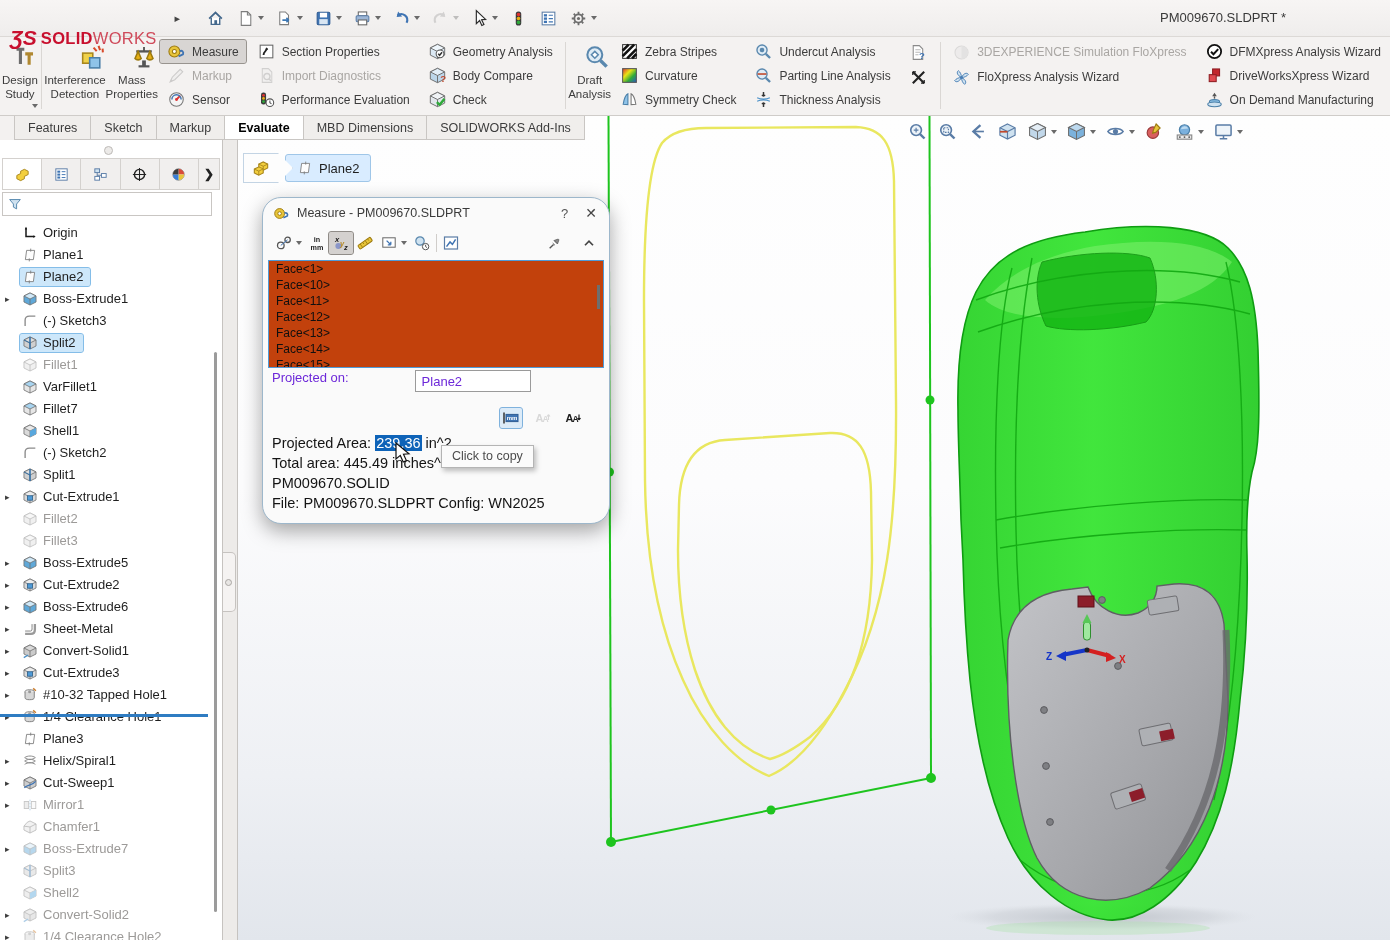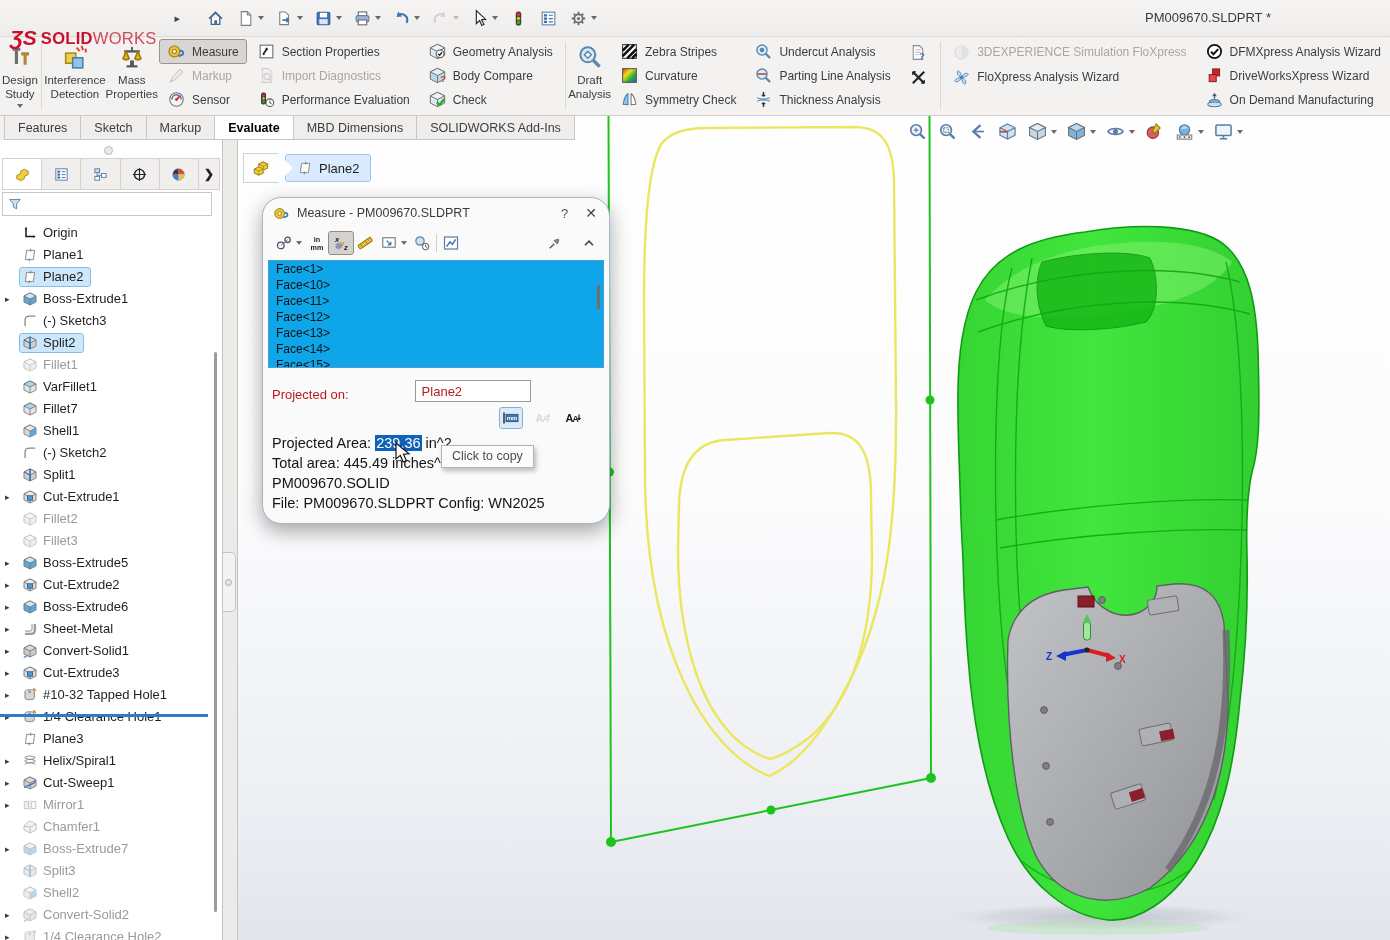--- a/index.html
+++ b/index.html
@@ -10,34 +10,34 @@
 .titlebar{position:absolute;left:0;top:0;width:100%;height:36px;background:linear-gradient(#f7f5f4,#efedec);border-bottom:1px solid #dcd9d6;display:flex;align-items:center;z-index:20;}
 .logo{display:flex;align-items:center;padding:0 8px 0 10px;margin-top:40px;}
 .logo-mark{color:#c8102e;font-weight:bold;font-style:italic;font-size:21px;margin-right:4px;}
 .logo-solid{color:#c8102e;font-weight:bold;font-size:16.5px;letter-spacing:.3px;}
 .logo-works{color:#d4behavior;color:#cf4a5a;font-size:16.5px;letter-spacing:.3px;}
 .flyout{color:#444;font-size:11px;margin:0 6px 0 10px;}
 .tb-icons{display:flex;align-items:center;gap:3px;margin-left:16px;}
 .tb-btn{display:flex;align-items:center;padding:3px 4px;border-radius:3px;}
 .caret{width:0;height:0;border-left:3.5px solid transparent;border-right:3.5px solid transparent;border-top:4px solid #6a6a6a;margin-left:3px;}
 .is-disabled{opacity:.38;}
-.win-title{position:absolute;right:119px;top:10px;font-size:13px;color:#3a3a3a;}
+.win-title{position:absolute;right:104px;top:10px;font-size:13px;color:#3a3a3a;}
 
 .ribbon{position:absolute;left:0;top:36px;width:100%;height:80px;background:#f4f2f1;border-bottom:1px solid #cfccc9;display:flex;align-items:stretch;padding:2px 0 2px 2px;box-sizing:border-box;overflow:hidden;z-index:19;}
 .rb-sep{width:1px;background:#dad7d4;margin:4px 3px;}
-.rb-big{width:62px;display:flex;flex-direction:column;align-items:center;padding-top:5px;font-size:11.5px;color:#3c3c3c;text-align:center;line-height:1.18;}
+.rb-big{width:62px;display:flex;flex-direction:column;align-items:flex-end;padding-top:5px;font-size:11.5px;color:#3c3c3c;text-align:center;line-height:1.18;}
 .rb-big .big-ic{margin-bottom:3px;}
 .rb-big .caret{margin:3px 0 0 0;}
 .rb-col{display:flex;flex-direction:column;justify-content:flex-start;padding:2px 2px;gap:1px;}
 .rb-item{display:flex;align-items:center;gap:6px;font-size:12px;color:#3c3c3c;height:24px;padding:0 7px;border-radius:2px;white-space:nowrap;}
 .rb-item.active{background:#d8d5d3;outline:1px solid #98948f;}
 .rb-item.is-disabled{color:#a9a6a3;opacity:1;}
 .rb-item.is-disabled svg{opacity:.38;}
 
-.tabbar{position:absolute;top:116px;left:4px;height:24px;display:flex;z-index:18;}
+.tabbar{position:absolute;top:116px;left:14px;height:24px;display:flex;z-index:18;}
 .tab{padding:0 13px;font-size:12.5px;color:#3c3c3c;background:#f0eeec;border:1px solid #c9c6c3;border-top:none;margin-right:-1px;display:flex;align-items:center;}
 .tab.active{background:#ffffff;font-weight:bold;color:#000;position:relative;z-index:2;}
 
 .viewport{position:absolute;left:237px;top:116px;right:0;bottom:0;background:linear-gradient(180deg,#fefefe 0%,#fcfcfd 45%,#eef0f4 80%,#e2e6ec 100%);overflow:hidden;}
 .scene{position:absolute;left:237px;top:116px;z-index:1;}
 .hud{position:absolute;left:905px;top:120px;display:flex;align-items:center;gap:5px;z-index:6;}
 .hud-btn{display:flex;align-items:center;padding:1px 2px;}
 .breadcrumb{position:absolute;left:243px;top:153px;display:flex;align-items:center;z-index:6;}
 .bc-part{width:50px;height:30px;background:#fdfdfd;border:1px solid #c3d4e4;clip-path:polygon(0 0,70% 0,100% 50%,70% 100%,0 100%);display:flex;align-items:center;padding-left:7px;box-sizing:border-box;}
 .bc-chip{height:26px;background:#d9ecff;border:1px solid #9fc6e8;border-radius:3px;display:flex;align-items:center;gap:6px;padding:0 11px;font-size:13px;color:#1f1f1f;margin-left:-8px;}
@@ -65,24 +65,24 @@
 .dialog{position:absolute;left:262px;top:197px;width:346px;background:#fafafa;border:1px solid #9db7cb;border-radius:19px;box-shadow:0 7px 20px rgba(0,0,0,.35);z-index:11;overflow:hidden;}
 .dlg-title{height:30px;display:flex;align-items:center;padding:0 12px 0 10px;gap:7px;font-size:12.5px;color:#3a3a3a;}
 .dlg-spacer{flex:1;}
 .dlg-help{color:#555;font-size:13px;padding:0 10px;}
 .dlg-close{color:#444;font-size:14px;}
 .dlg-toolbar{height:30px;display:flex;align-items:center;padding:0 9px;}
 .dt-btn{display:flex;align-items:center;padding:2px 3px;border-radius:2px;}
 .dt-btn.active{background:#d4d1cf;outline:1px solid #908c88;}
 .dt-sep{width:1px;height:18px;background:#d0cdca;margin:0 2px;}
 .dlg-right{margin-left:auto;display:flex;gap:12px;align-items:center;}
-.faces{margin:2px 5px;height:106px;background:#0ea5e9;border:1px solid #4f9bd8;overflow:hidden;position:relative;font-size:12px;color:#101010;}
+.faces{margin:2px 5px;height:106px;background:#c2410c;border:1px solid #4f9bd8;overflow:hidden;position:relative;font-size:12px;color:#101010;}
 .face-row{height:16px;line-height:16px;padding-left:7px;}
 .faces-thumb{position:absolute;right:3px;top:24px;width:3px;height:24px;background:#6e6e6e;}
-.projected{display:flex;align-items:flex-end;height:32px;padding:0 9px;font-size:13px;color:#b91c1c;}
+.projected{display:flex;align-items:flex-start;height:32px;padding:0 9px;font-size:13px;color:#6d28d9;}
 .proj-input{margin-left:66px;width:102px;height:20px;border:1px solid #9a9a9a;background:#fff;font-size:13px;display:flex;align-items:center;padding:0 6px;}
 .results{padding:6px 9px 10px;}
 .res-icons{display:flex;justify-content:flex-end;gap:9px;padding:0 16px 5px 0;}
 .res-icon{display:flex;align-items:center;padding:1px 2px;border-radius:2px;}
 .res-icon.active{background:#dcebf8;outline:1px solid #7fb2dd;}
 .res-line{font-size:14.5px;color:#141414;line-height:20px;white-space:nowrap;}
 .sel{background:#0e63b8;color:#fff;padding:0 1px;}
 
 .tooltip{position:absolute;left:441px;top:445px;background:#fbfbfb;border:1px solid #b4b4b4;box-shadow:2px 3px 5px rgba(0,0,0,.25);font-size:12.5px;color:#4c4c4c;padding:3px 10px 4px;z-index:14;white-space:nowrap;}
 .cursor{position:absolute;left:394px;top:442px;z-index:15;}

